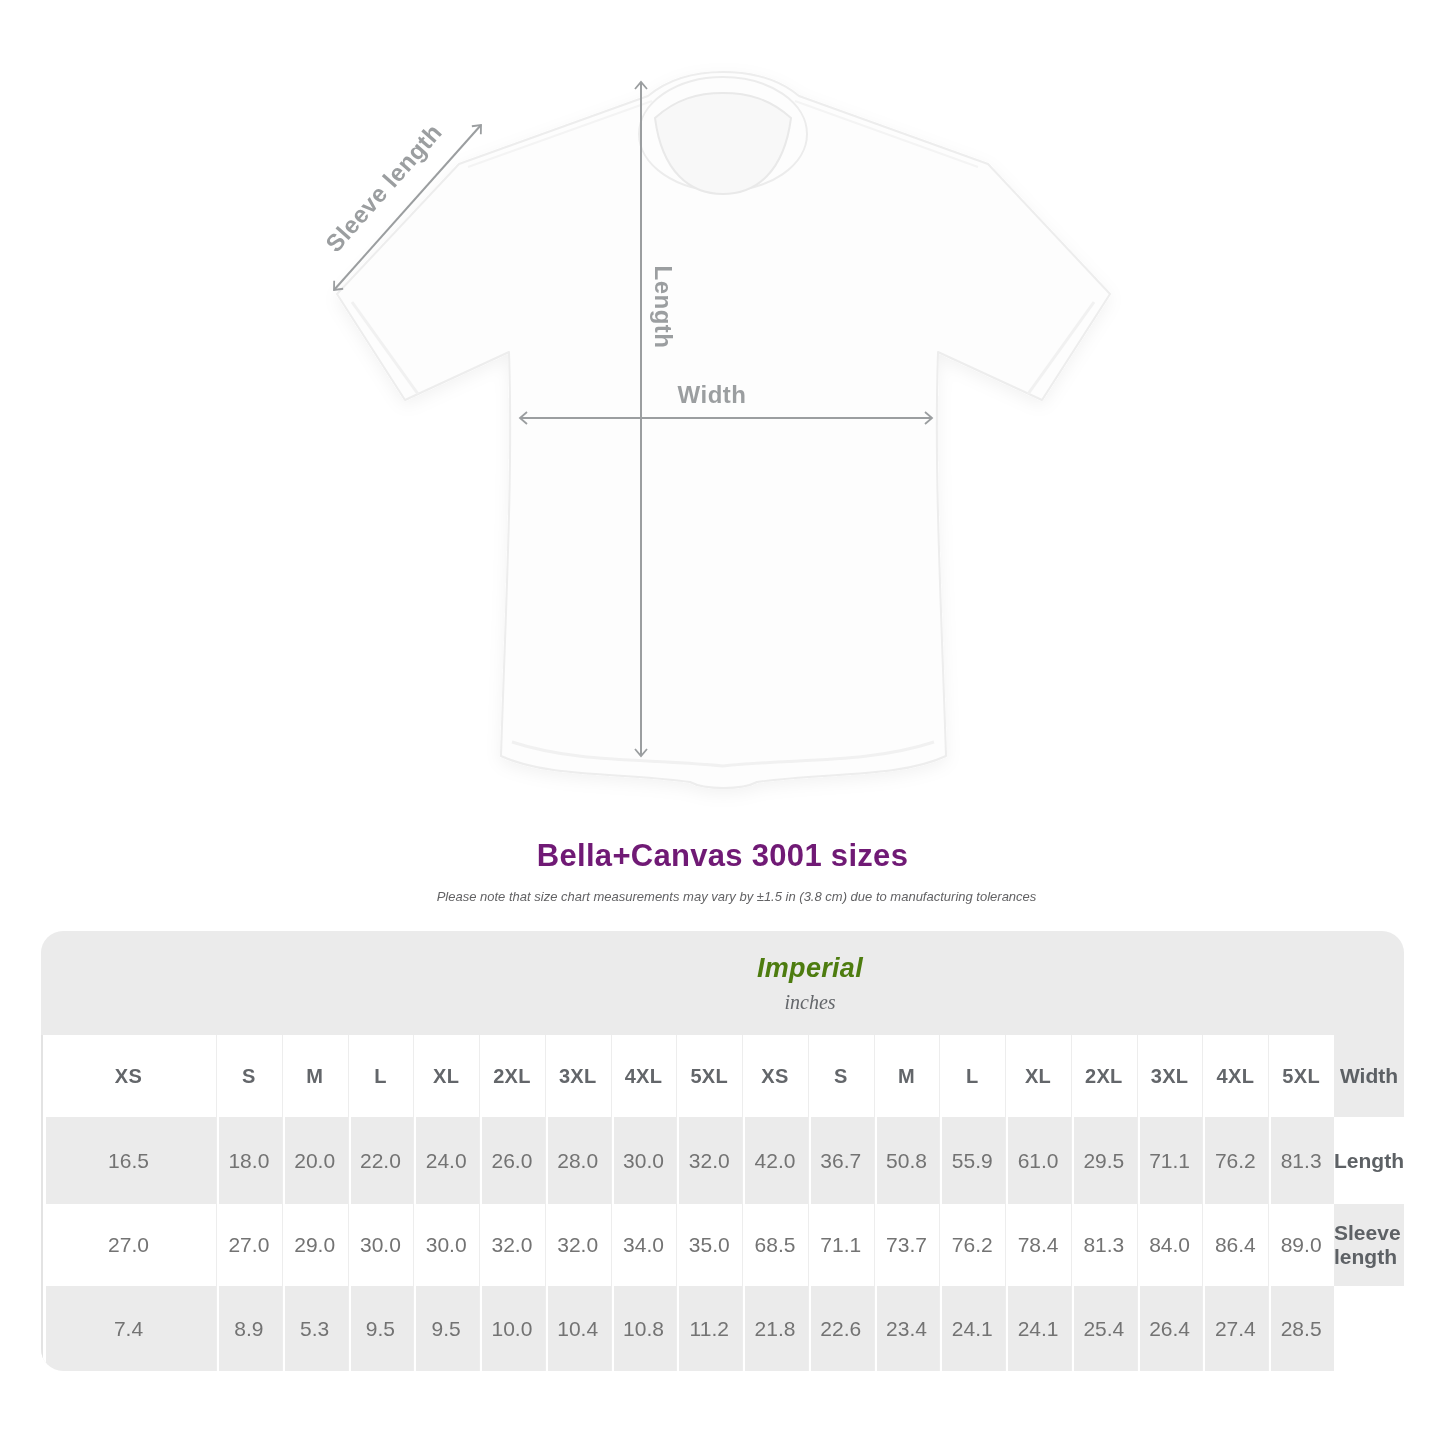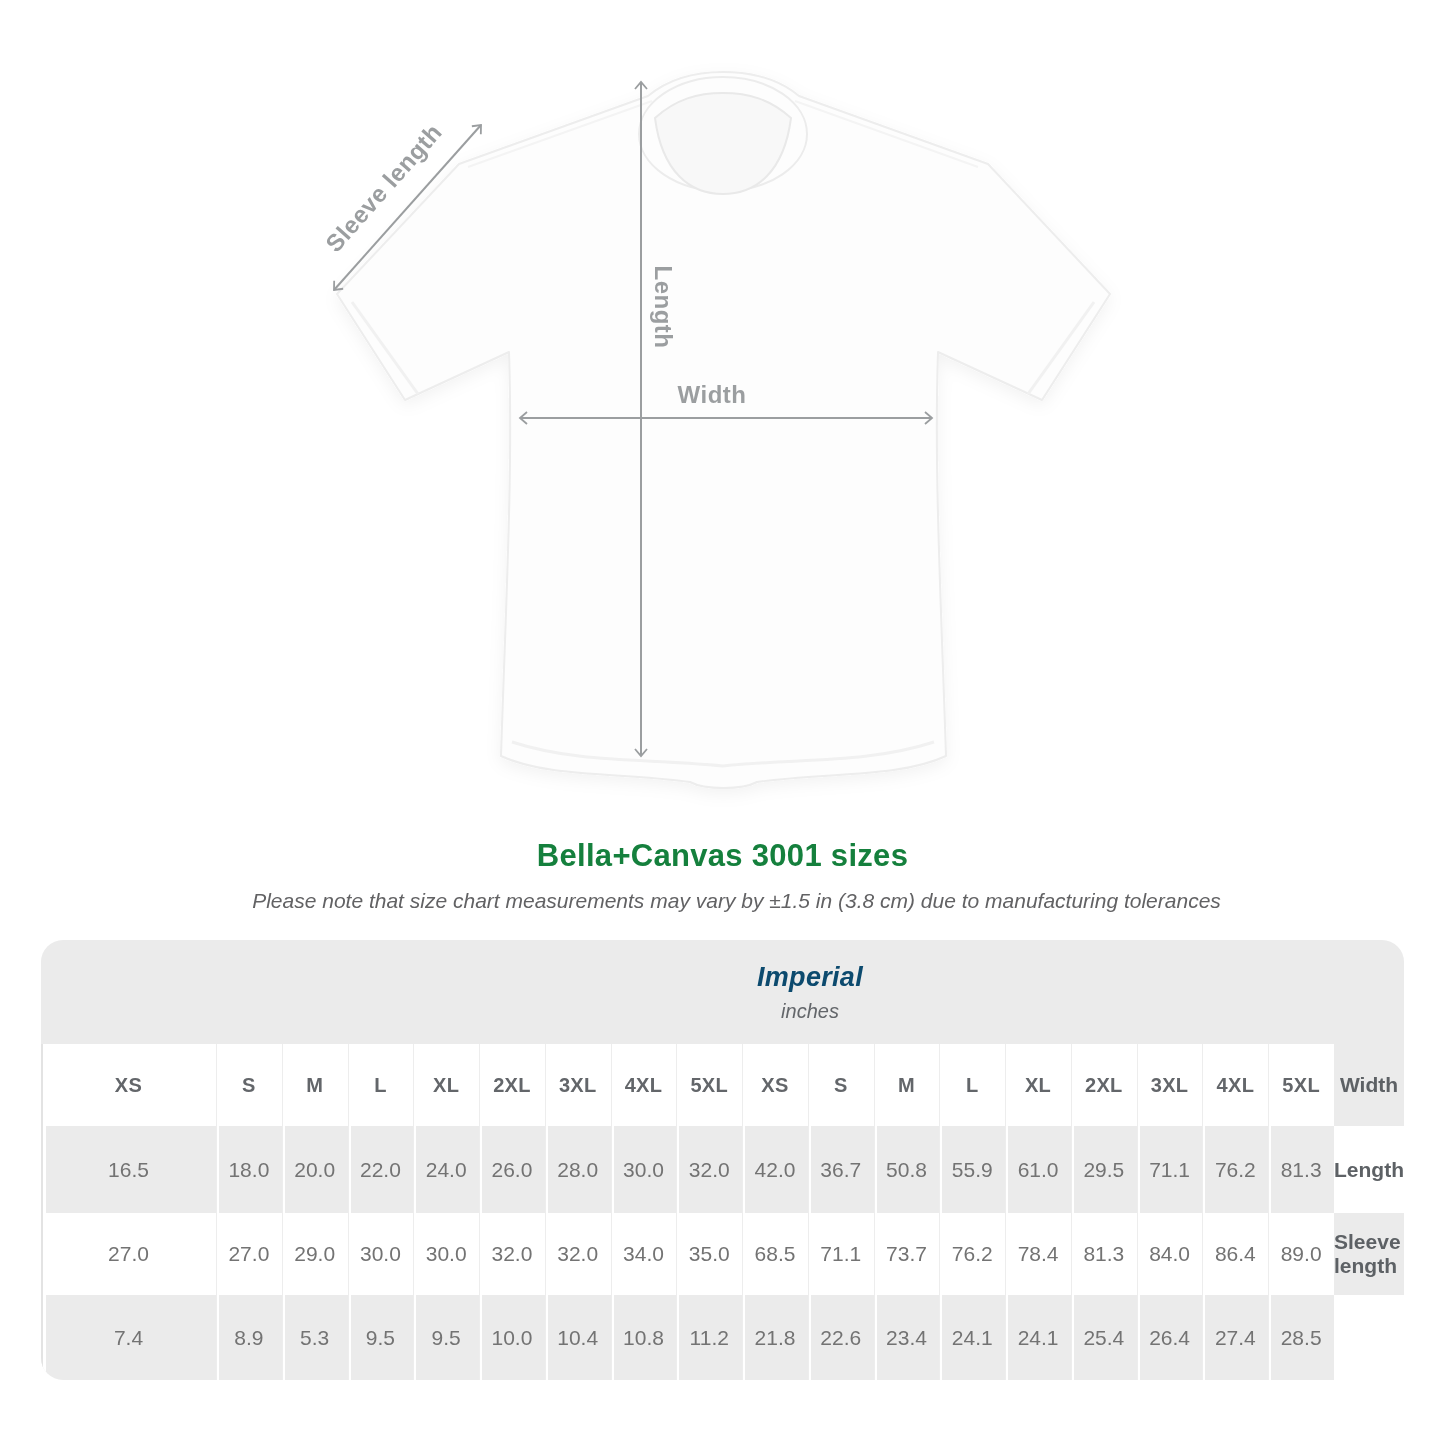--- a/index.html
+++ b/index.html
@@ -13,44 +13,44 @@
   .diag-label{
     position:absolute;font-weight:bold;font-size:24px;color:#9b9ea0;
     white-space:nowrap;letter-spacing:.5px;
   }
   .diag-label.sleeve{left:384px;top:188px;transform:translate(-50%,-50%) rotate(-48.5deg);}
   .diag-label.len{left:649px;top:307px;writing-mode:vertical-rl;transform:translateY(-50%);}
   .diag-label.wid{left:712px;top:409px;transform:translate(-50%,-100%);}
 
   .page-title{
     text-align:center;margin:16px 0 0 0;
-    font-size:31px;font-weight:bold;color:#15803d;letter-spacing:.3px;
+    font-size:31px;font-weight:bold;color:#701a75;letter-spacing:.3px;
   }
   .note{
     text-align:center;margin-top:15px;
-    font-style:italic;font-size:21px;color:#626264;padding-left:28px;
+    font-style:italic;font-size:13px;color:#626264;padding-left:28px;
   }
 
   .size-table{
     width:1363px;margin:27px auto 0 auto;
     display:grid;
     grid-template-columns:175px repeat(18, 1fr);
     grid-template-rows:104px 82px 87px 82px 85px;
     border-radius:22px;overflow:hidden;background:#ffffff;
   }
   .band{
     grid-column:1 / -1;display:flex;background:#ebebeb;
   }
   .band-corner{width:175px;flex:0 0 auto;}
   .band-group{
     flex:1 1 0;display:flex;flex-direction:column;
     align-items:center;justify-content:center;gap:7px;
   }
-  .grp-title{font-size:27px;font-weight:bold;font-style:italic;color:#0c4a6e;letter-spacing:.3px;}
-  .grp-sub{font-size:20px;font-style:italic;color:#63666a;}
+  .grp-title{font-size:27px;font-weight:bold;font-style:italic;color:#4d7c0f;letter-spacing:.3px;}
+  .grp-sub{font-size:20px;font-style:italic;color:#63666a;font-family:Liberation Serif, serif;}
 
   .cell{display:flex;align-items:center;justify-content:center;}
   .c-w{background:#ffffff;}
   .c-g{background:#ebebeb;}
   .hdr{font-weight:bold;font-size:20px;color:#63666a;letter-spacing:.3px;}
   .lbl{font-weight:bold;font-size:21px;color:#5d6165;}
   .val{font-size:21px;color:#737373;}
   .sep{box-shadow:inset 1px 0 0 rgba(0,0,0,0.07), inset 3px 0 0 #ffffff;}
   .sepS{box-shadow:inset 2px 0 0 rgba(0,0,0,0.11), inset 5px 0 0 #ffffff;}
 </style>

